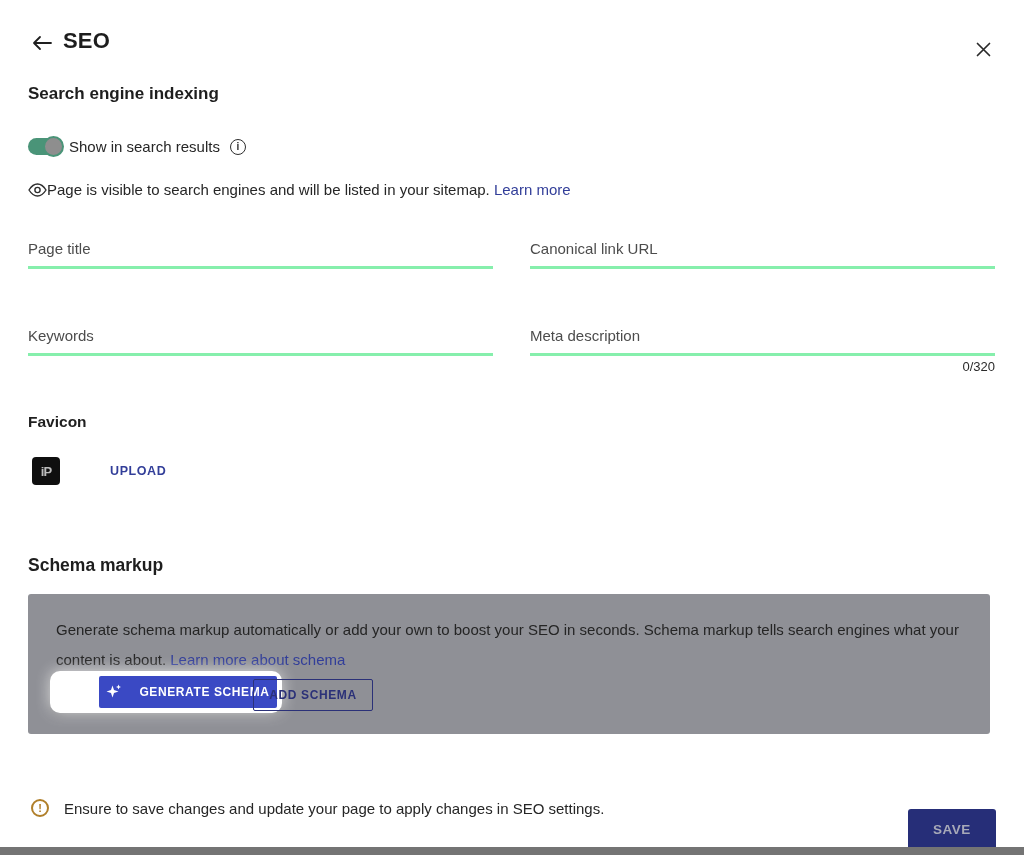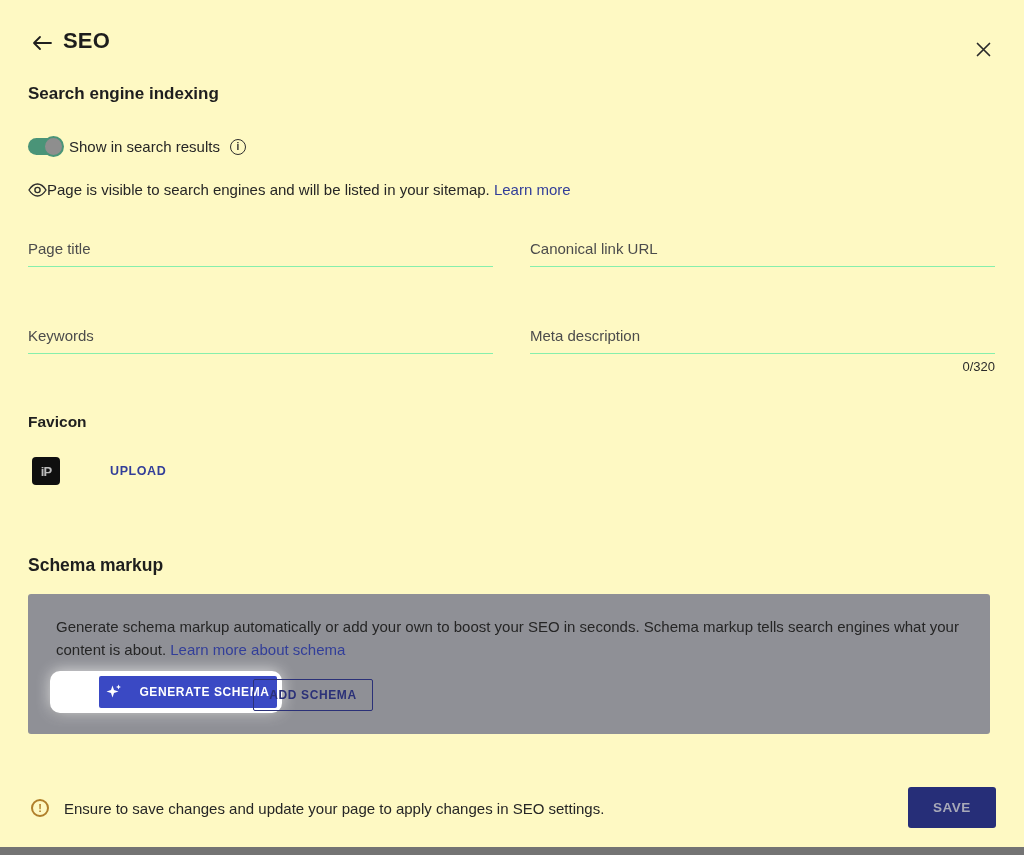--- a/index.html
+++ b/index.html
@@ -1,20 +1,20 @@
 <!DOCTYPE html>
 <html><head>
 <meta charset="utf-8">
 <style>
   * { margin:0; padding:0; box-sizing:border-box; }
   html,body { width:1024px; height:855px; overflow:hidden; }
   body { font-family:"Liberation Sans", sans-serif; background:#747474; }
 
   
-  .dialog { position:relative; width:1024px; height:847px; background:#fef9c3; }
+  .dialog { position:relative; width:1024px; height:847px; background:#ffffff; }
   .bottom-strip { position:absolute; left:0; top:847px; width:1024px; height:8px; background:#747474; }
 
   
   .back-btn { position:absolute; left:28px; top:30px; width:26px; height:26px; display:flex; align-items:center; justify-content:center; cursor:pointer; }
   .page-title { position:absolute; left:63px; top:28px; font-size:22px; font-weight:700; color:#1d1d1d; letter-spacing:.2px; }
   .close-btn { position:absolute; left:969px; top:35px; width:28px; height:28px; display:flex; align-items:center; justify-content:center; cursor:pointer; }
 
   
   .sec-heading { position:absolute; left:28px; font-size:17px; font-weight:700; color:#1e1e1e; }
 
@@ -24,41 +24,41 @@
   .toggle .knob { position:absolute; right:-3px; top:-2px; width:21px; height:21px; border-radius:50%; background:#8E8E8E; border:2.5px solid #4A9478; }
   .toggle-label { font-size:15px; color:#262626; }
   .info-icon { width:16px; height:16px; border-radius:50%; border:1.4px solid #2e2e2e; color:#2e2e2e; font-size:10px; font-weight:700; display:flex; align-items:center; justify-content:center; margin-left:2px; cursor:pointer; }
 
   
   .vis-row { position:absolute; left:28px; top:181px; display:flex; align-items:center; font-size:15px; color:#262626; }
   .link { color:#323E99; text-decoration:none; cursor:pointer; }
 
   
   .field { position:absolute; width:465px; }
-  .field input { width:100%; border:none; border-bottom:1px solid #86efac; background:transparent; font-family:"Liberation Sans",sans-serif; font-size:15px; color:#262626; padding:0 0 9px 0; outline:none; }
+  .field input { width:100%; border:none; border-bottom:3px solid #86efac; background:transparent; font-family:"Liberation Sans",sans-serif; font-size:15px; color:#262626; padding:0 0 9px 0; outline:none; }
   .field input::placeholder { color:#4c4c4c; opacity:1; }
   .char-counter { position:absolute; left:530px; top:359px; width:465px; text-align:right; font-size:13px; color:#2b2b2b; }
 
   
   .favicon-heading { position:absolute; left:28px; top:413px; font-size:15.5px; font-weight:600; color:#1f1f1f; }
   .favicon-preview { position:absolute; left:32px; top:457px; width:28px; height:28px; background:#0f0f0f; border-radius:4px; display:flex; align-items:center; justify-content:center; color:#bdbdbd; font-size:13px; font-weight:700; letter-spacing:-1px; }
   .upload-link { position:absolute; left:110px; top:464px; font-size:12.5px; font-weight:600; letter-spacing:.6px; color:#323E99; cursor:pointer; }
 
   
   .schema-heading { top:555px; font-size:17.5px; }
   .schema-panel { position:absolute; left:28px; top:594px; width:962px; height:140px; background:#8F9096; border-radius:3px; }
-  .schema-desc { position:absolute; left:28px; top:21px; width:908px; font-size:15px; line-height:23px; color:#252525; }
+  .schema-desc { position:absolute; left:28px; top:21px; width:908px; font-size:15px; line-height:30px; color:#252525; }
   .spotlight-ring { position:absolute; left:22px; top:77px; padding:5px; background:#ffffff; border-radius:10px; box-shadow:0 0 14px rgba(255,255,255,.9), 0 2px 8px rgba(0,0,0,.35); }
   .generate-btn { width:178px; height:32px; background:#3A49C4; border:none; border-radius:2px; color:#ffffff; font-family:Liberation Sans, sans-serif; font-size:12px; font-weight:700; letter-spacing:.6px; display:flex; align-items:center; justify-content:center; gap:17px; cursor:pointer;margin-left:44px; }
   .add-btn { position:absolute; left:225px; top:85px; width:120px; height:32px; background:transparent; border:1.5px solid #2B3178; border-radius:2px; color:#2B3178; font-family:"Liberation Sans",sans-serif; font-size:12px; font-weight:700; letter-spacing:.6px; display:flex; align-items:center; justify-content:center; cursor:pointer; }
 
   
   .warning-icon { position:absolute; left:31px; top:799px; width:18px; height:18px; border-radius:50%; border:2px solid #B07F2A; color:#B07F2A; font-size:11px; font-weight:700; display:flex; align-items:center; justify-content:center; }
   .footer-note { position:absolute; left:64px; top:800px; font-size:15px; color:#262626; }
-  .save-btn { position:absolute; left:908px; top:787px; width:88px; height:41px; background:#262E78; border:none; border-radius:3px; color:#A7A9B8; font-family:"Liberation Sans",sans-serif; font-size:13.5px; font-weight:600; letter-spacing:.5px; display:flex; align-items:center; justify-content:center; cursor:pointer; }
+  .save-btn { position:absolute; left:908px; top:809px; width:88px; height:41px; background:#262E78; border:none; border-radius:3px; color:#A7A9B8; font-family:"Liberation Sans",sans-serif; font-size:13.5px; font-weight:600; letter-spacing:.5px; display:flex; align-items:center; justify-content:center; cursor:pointer; }
 
   svg { display:block; }
 </style>
 </head>
 <body>
 
 <div class="dialog">
 
   <div class="back-btn">
     <span>

